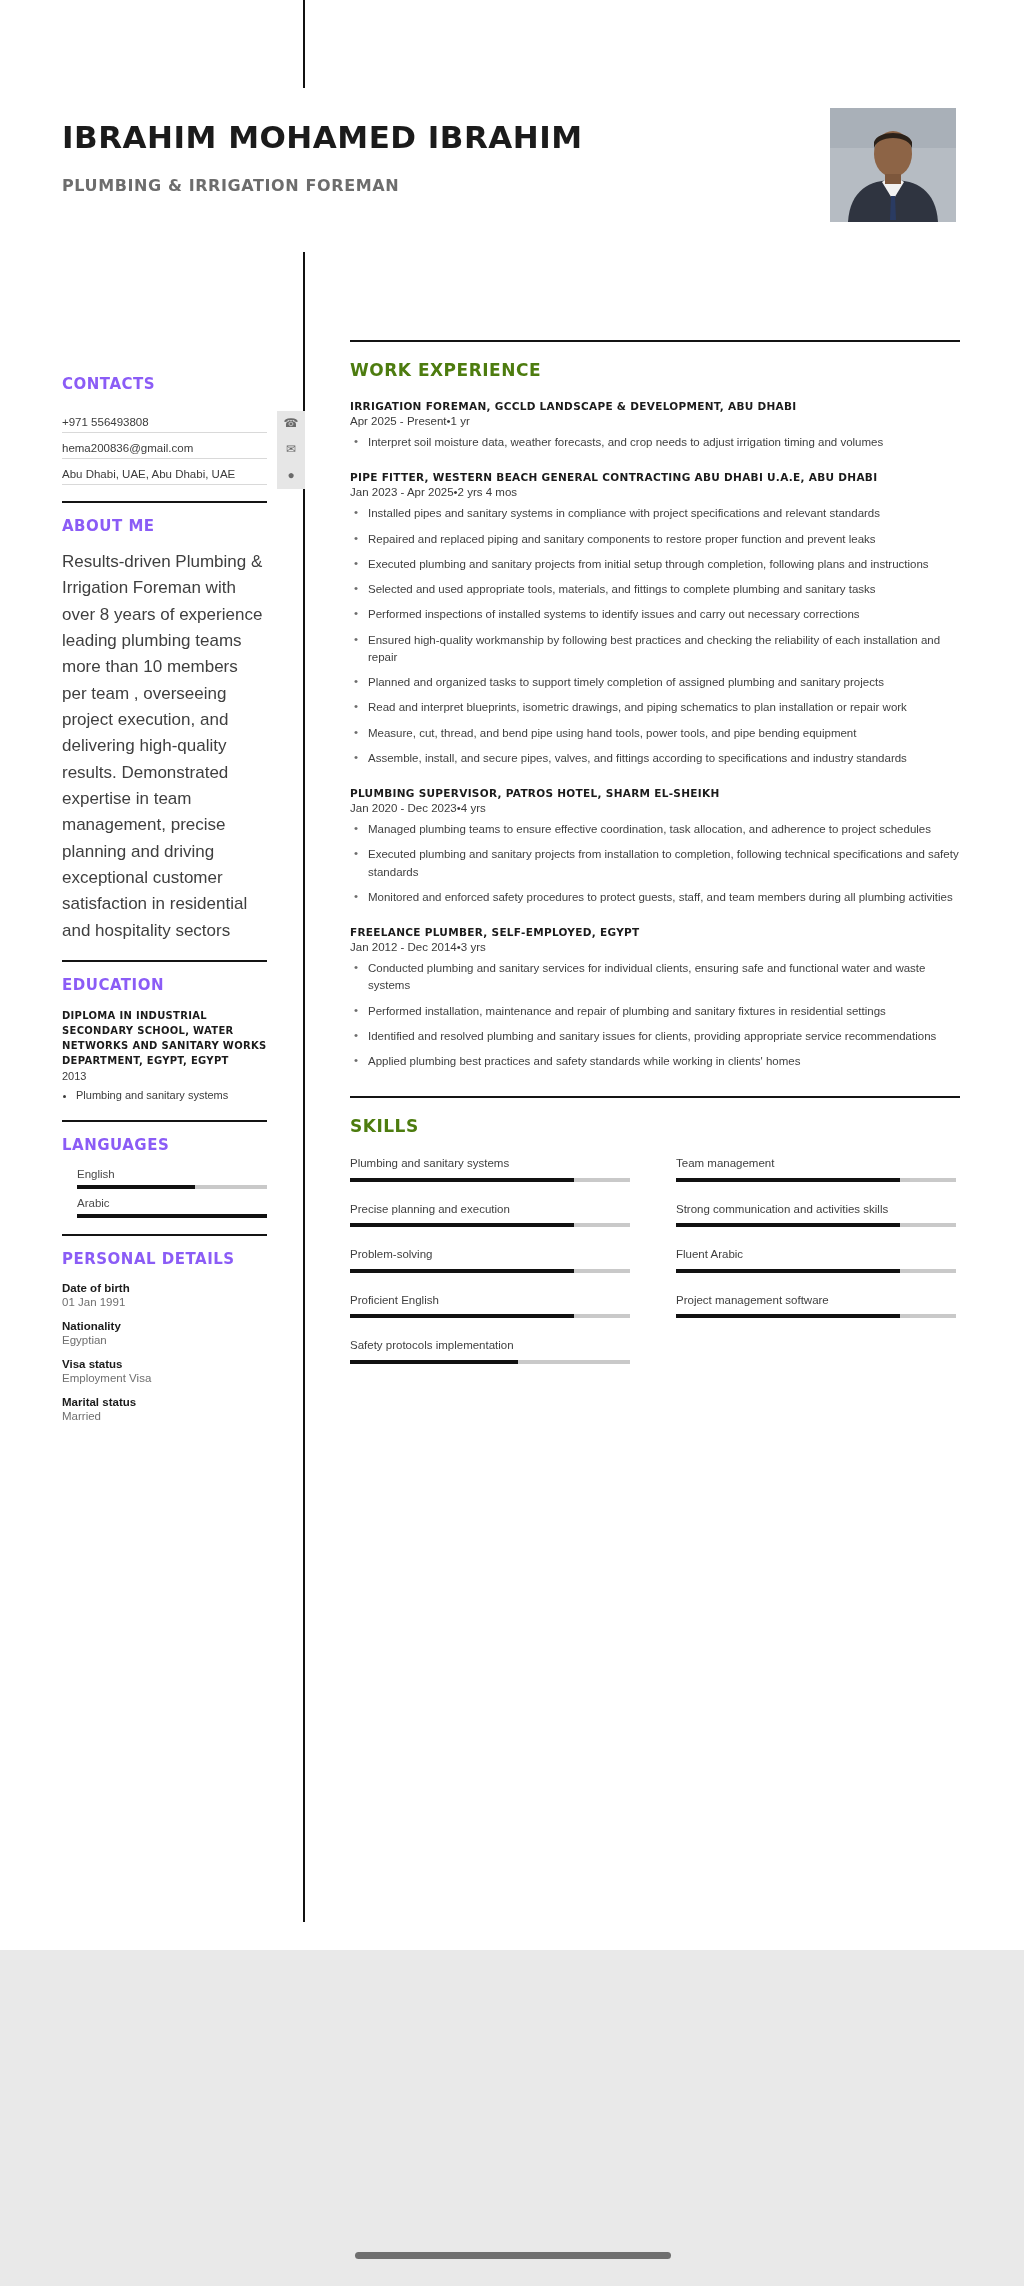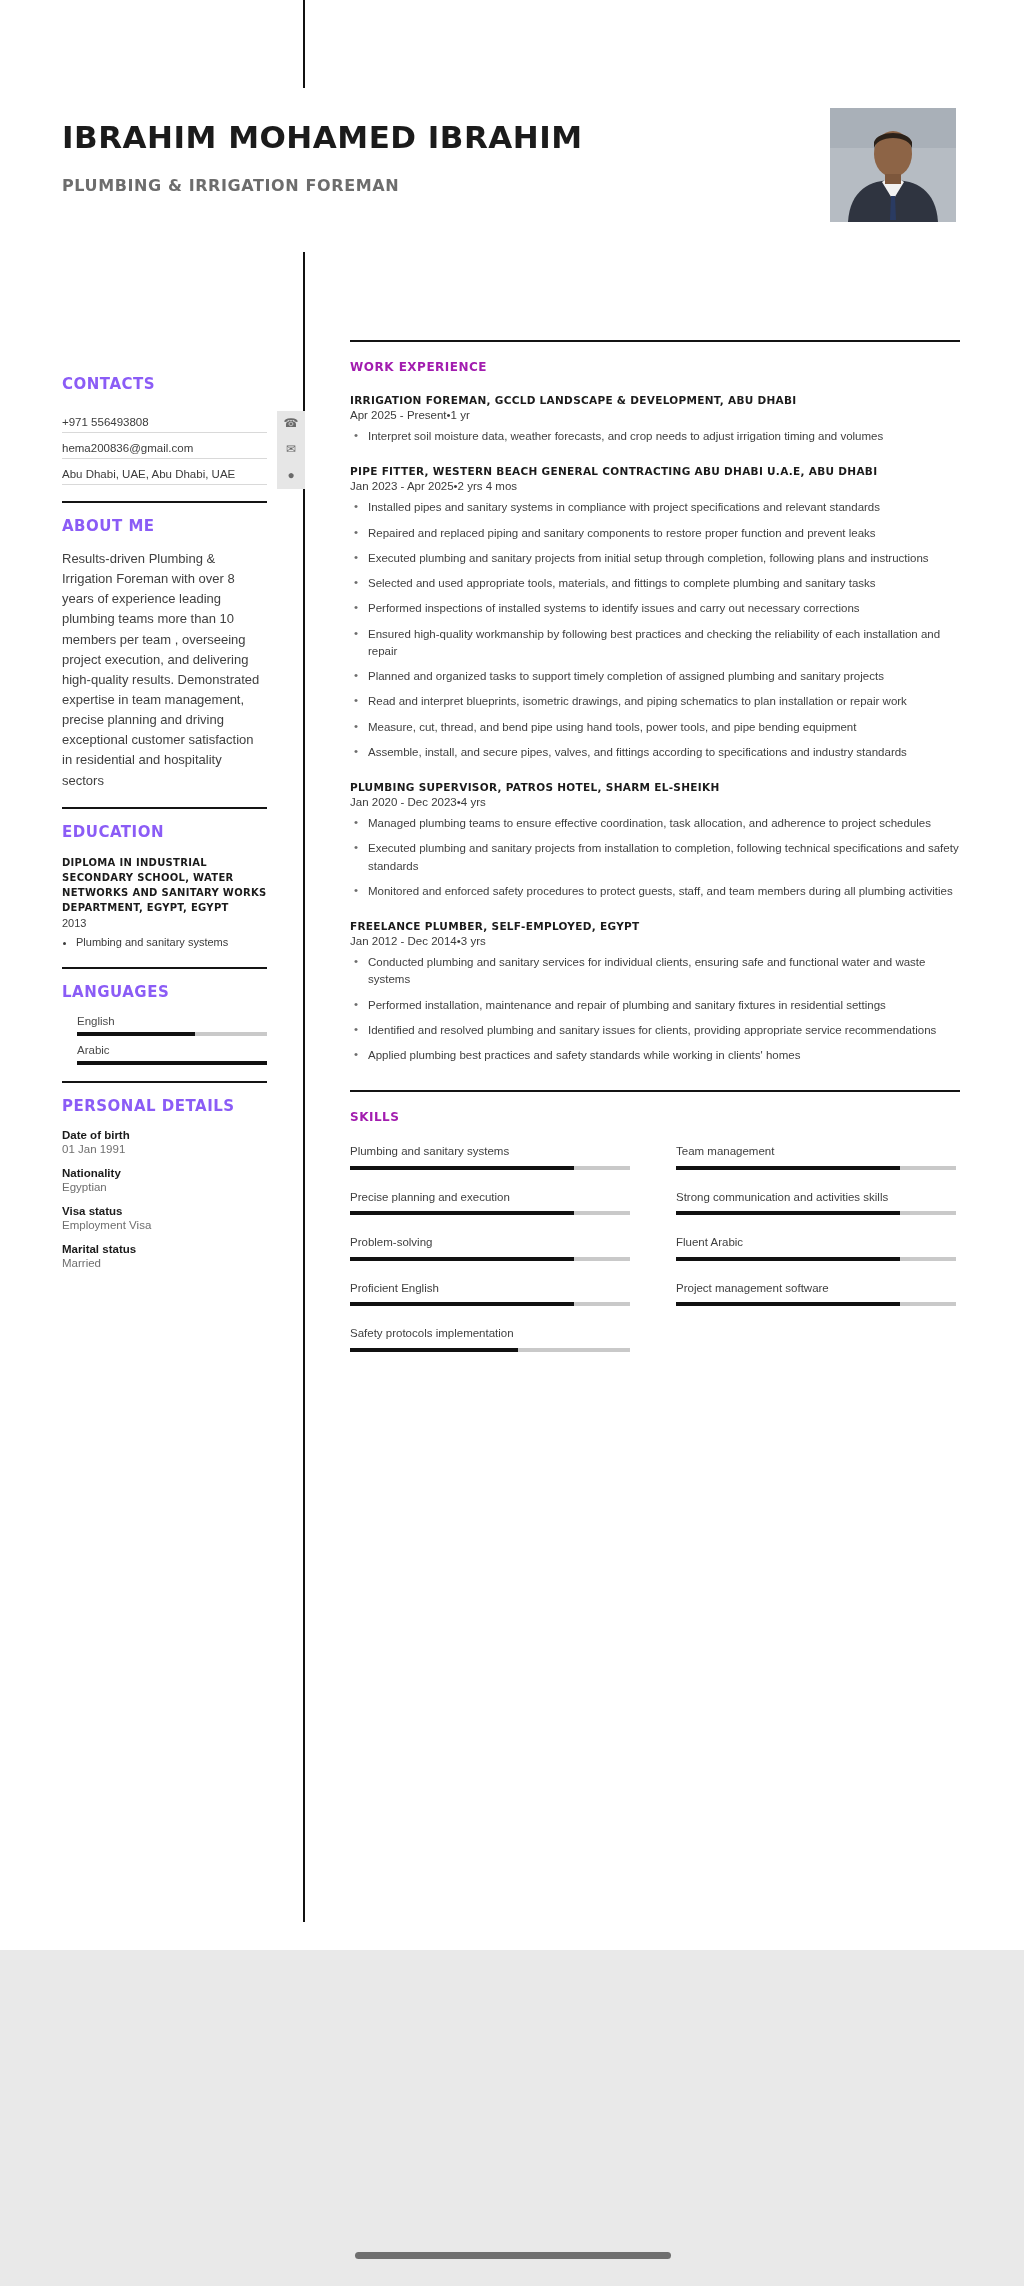--- a/index.html
+++ b/index.html
@@ -130,21 +130,21 @@
     width: 28px;
     height: 26px;
     background: #e6e6e6;
     display: flex;
     align-items: center;
     justify-content: center;
     color: #6a6a6a;
     font-size: 12px;
   }
   .about-text {
-    font-size: 13px;
+    font-size: 17px;
     color: #3f3f3f;
     line-height: 1.55;
   }
   .edu-title {
     font-family: "DejaVu Sans", sans-serif;
     font-weight: bold;
     font-size: 10px;
     letter-spacing: 0.3px;
     text-transform: uppercase;
     color: #1b1b1b;
@@ -199,24 +199,24 @@
     width: 610px;
   }
   .rc-rule {
     height: 2px;
     background: #141414;
     width: 100%;
   }
   .rc-title {
     font-family: "DejaVu Sans", sans-serif;
     font-weight: bold;
-    font-size: 12px;
+    font-size: 17px;
     letter-spacing: 0.5px;
     text-transform: uppercase;
-    color: #a21caf;
+    color: #4d7c0f;
     margin: 18px 0 20px 0;
   }
   .job {
     margin-bottom: 20px;
   }
   .job-head {
     font-family: "DejaVu Sans", sans-serif;
     font-weight: bold;
     font-size: 10.5px;
     letter-spacing: 0.3px;

